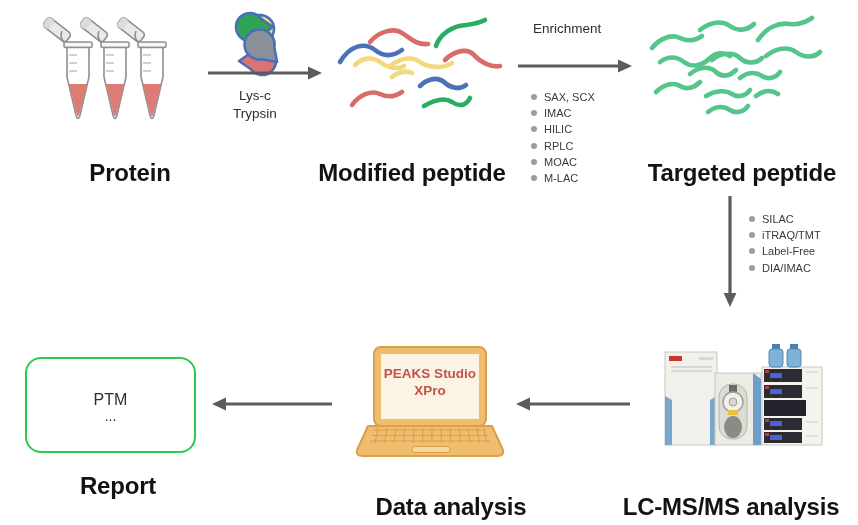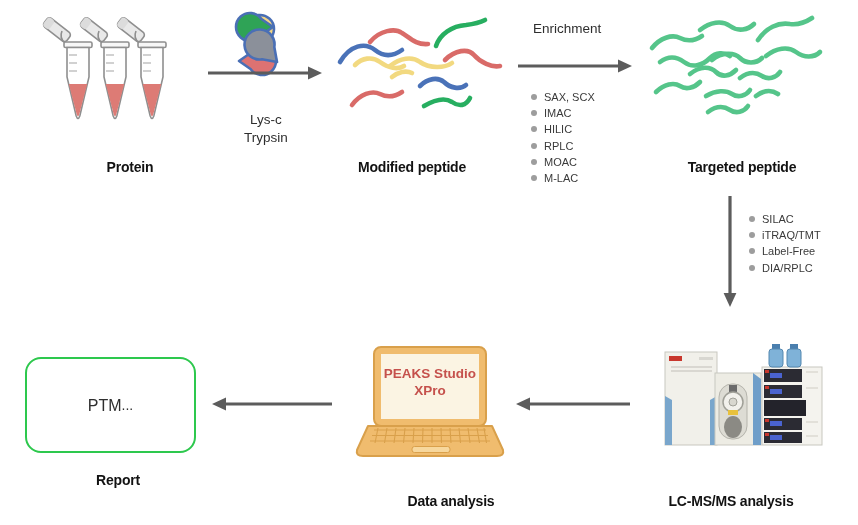--- a/index.html
+++ b/index.html
@@ -3,38 +3,38 @@
 <meta charset="utf-8">
 <style>
   html,body{margin:0;padding:0;background:#fff;}
   #canvas{
     position:relative;width:858px;height:525px;background:#ffffff;overflow:hidden;
     font-family:"Liberation Sans","DejaVu Sans",sans-serif;
   }
   .abs{position:absolute;}
   .stage-label{
     position:absolute;transform:translateX(-50%);white-space:nowrap;
-    font-weight:bold;font-size:14px;letter-spacing:-0.2px;color:#121212;
+    font-weight:bold;font-size:24px;letter-spacing:-0.2px;color:#121212;
   }
   .small-note{
     position:absolute;font-size:13.5px;color:#2e2e2e;line-height:18px;white-space:nowrap;
   }
   .center-note{transform:translateX(-50%);text-align:center;}
   .bullet-list{
     position:absolute;display:flex;flex-direction:column;gap:3.4px;
   }
   .bullet-item{display:flex;align-items:center;height:13px;}
   .bullet-dot{
     width:6px;height:6px;border-radius:50%;background:#9d9d9d;margin-right:7px;flex:0 0 auto;
   }
   .bullet-text{font-size:11px;color:#3a3a3a;white-space:nowrap;}
   #report-box{
     position:absolute;left:25px;top:357px;width:167px;height:92px;
     border:2.5px solid #2dc84d;border-radius:16px;
-    display:flex;flex-direction:row;align-items:center;justify-content:center;
+    display:flex;flex-direction:column;align-items:center;justify-content:center;
     color:#2e2e2e;font-size:16px;line-height:21px;text-align:center;
   }
   #report-box .dots{font-size:14px;line-height:12px;color:#2e2e2e;}
   svg{display:block;}
 </style>
 </head>
 <body>
 
 <div id="canvas">
 
@@ -225,21 +225,21 @@
     <div class="dots">...</div>
   </div>
 
   <div class="stage-label" style="left:130px;top:159px;">Protein</div>
   <div class="stage-label" style="left:412px;top:159px;">Modified peptide</div>
   <div class="stage-label" style="left:742px;top:159px;">Targeted peptide</div>
   <div class="stage-label" style="left:118px;top:472px;">Report</div>
   <div class="stage-label" style="left:430px;top:493px;margin-left:21px;">Data analysis</div>
   <div class="stage-label" style="left:731px;top:493px;">LC-MS/MS analysis</div>
 
-  <div class="small-note center-note" style="left:266px;top:87px;margin-top:24px;">
+  <div class="small-note center-note" style="left:255px;top:87px;">
     <div>Lys-c</div>
     <div>Trypsin</div>
   </div>
 
   <div class="small-note" style="left:533px;top:20px;">Enrichment</div>
 
   <div class="bullet-list" style="left:531px;top:90px;">
     <div class="bullet-item">
       <span class="bullet-dot"></span>
       <span class="bullet-text">SAX, SCX</span>
@@ -274,17 +274,17 @@
     <div class="bullet-item">
       <span class="bullet-dot"></span>
       <span class="bullet-text">iTRAQ/TMT</span>
       </div>
     <div class="bullet-item">
       <span class="bullet-dot"></span>
       <span class="bullet-text">Label-Free</span>
       </div>
     <div class="bullet-item">
       <span class="bullet-dot"></span>
-      <span class="bullet-text">DIA/RPLC</span>
+      <span class="bullet-text">DIA/IMAC</span>
       </div>
   </div>
 
 </div>
 
 </body></html>

